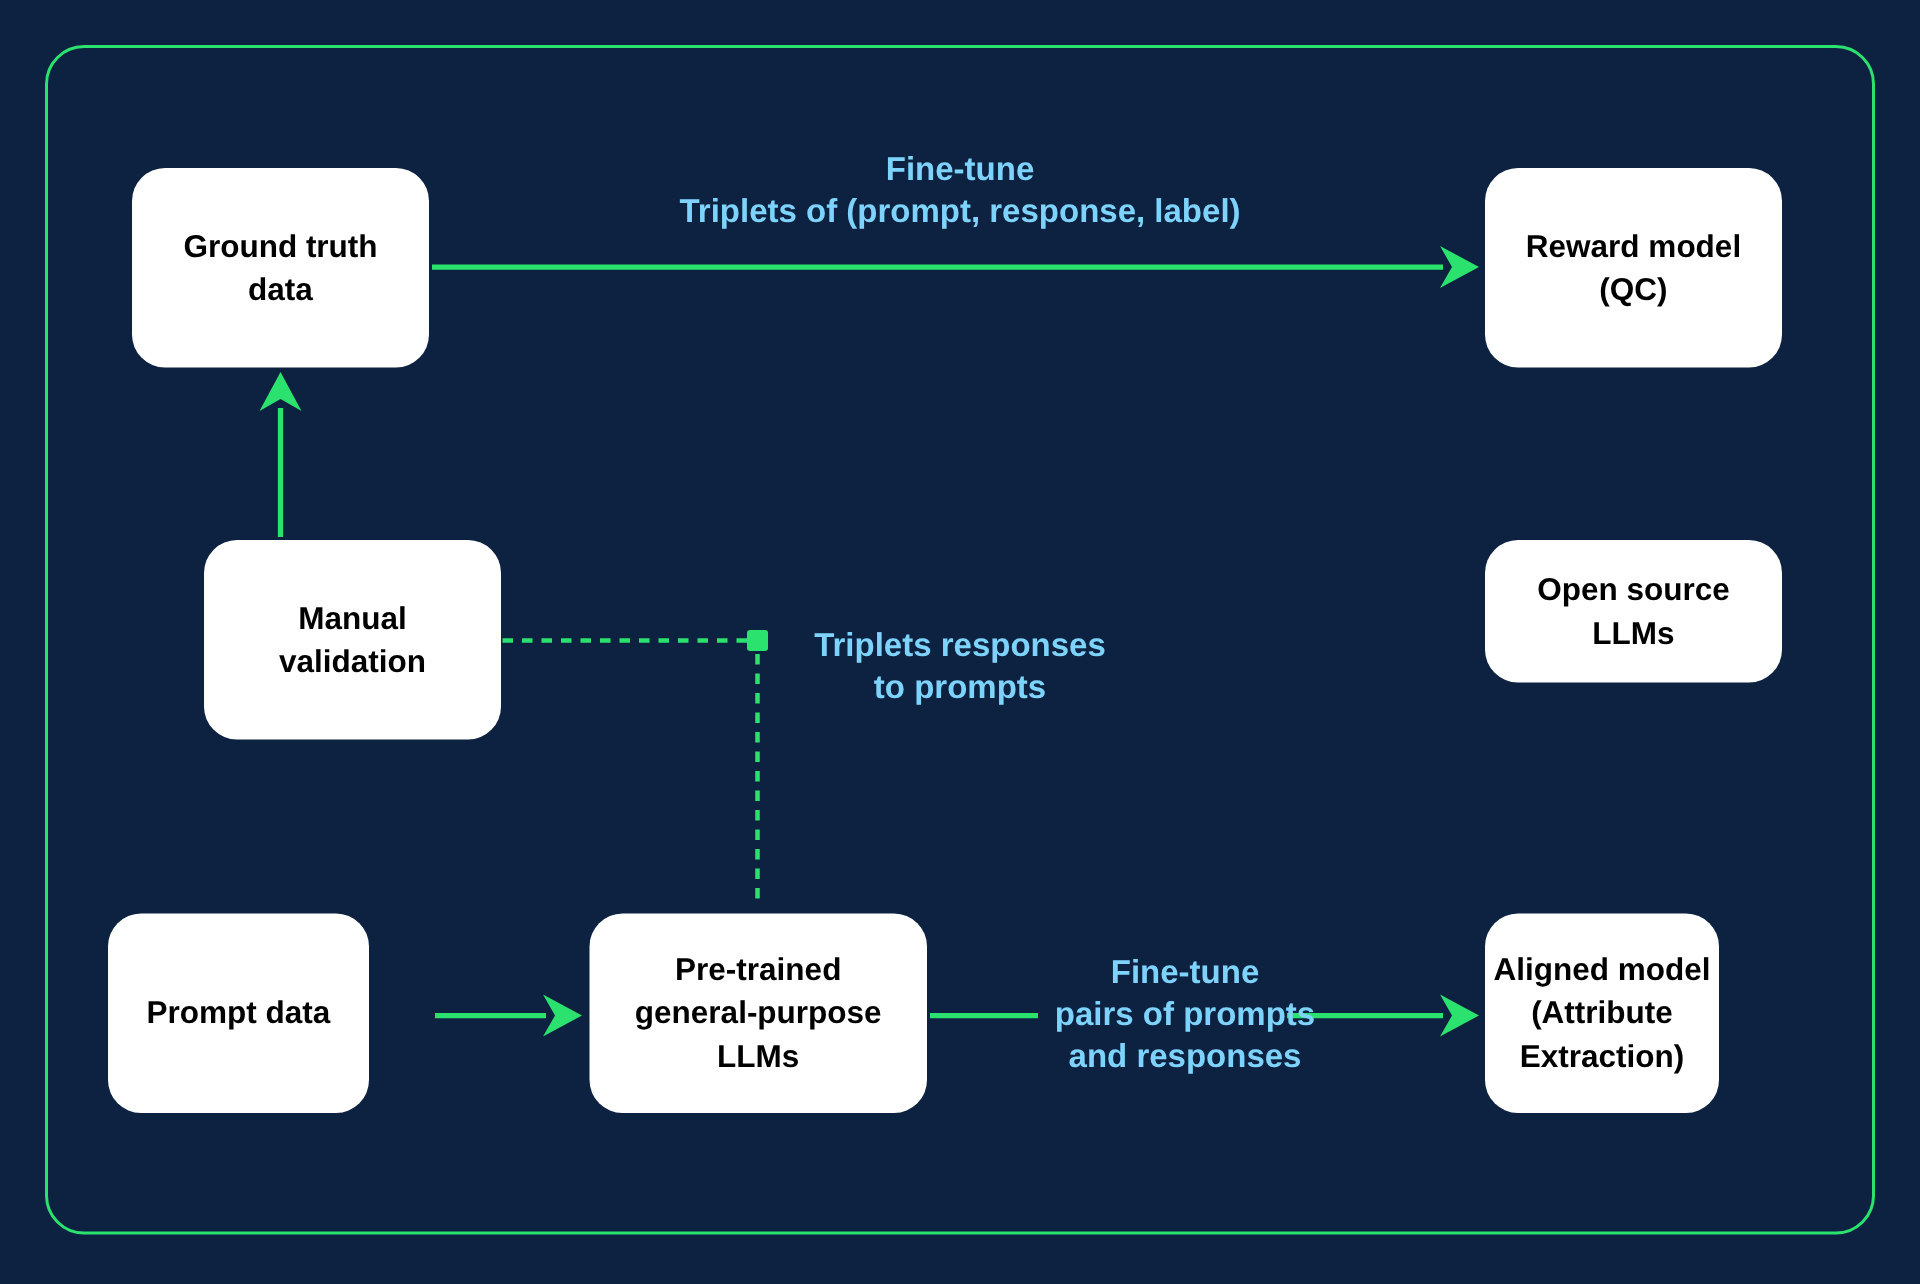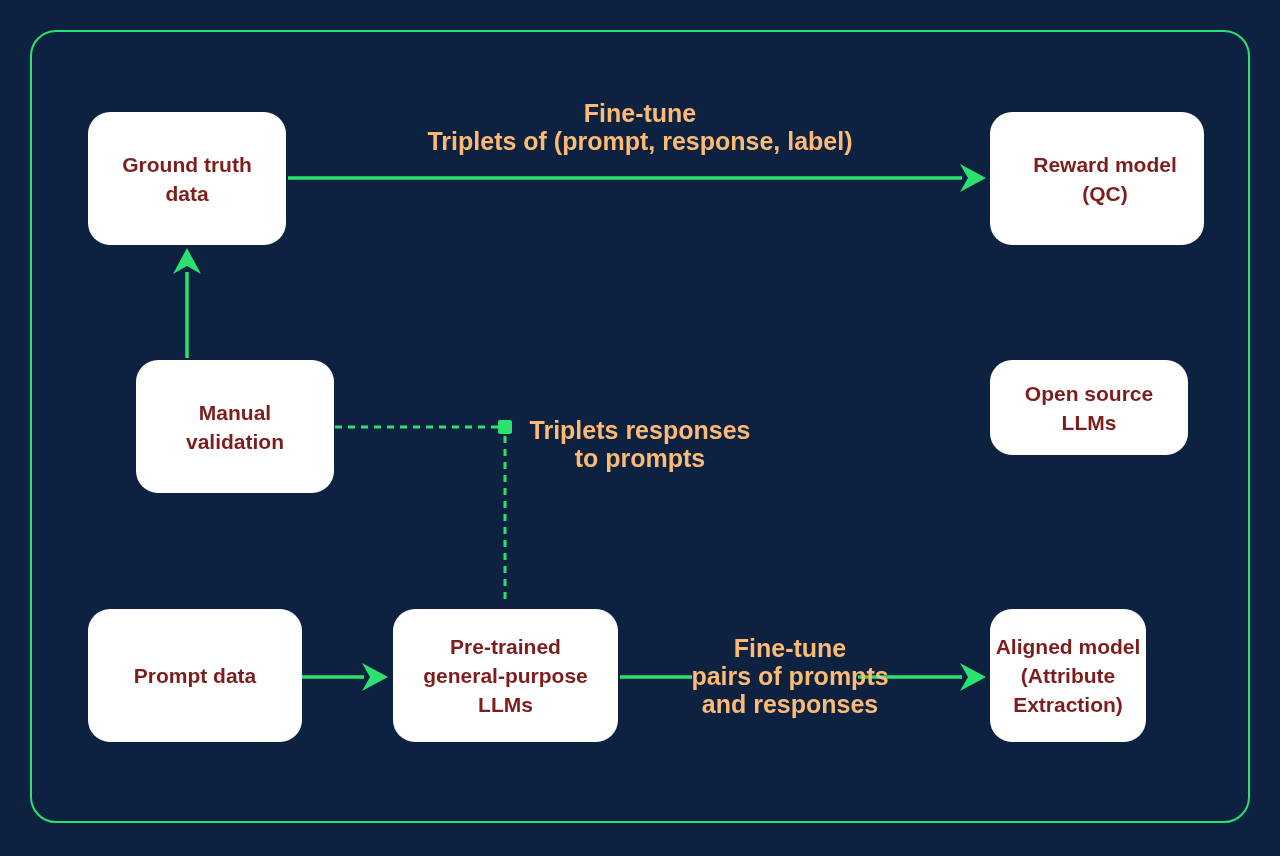--- a/index.html
+++ b/index.html
@@ -33,38 +33,38 @@
     height: 856px;
   }
   .node {
     position: absolute;
     background: #ffffff;
     border-radius: 22px;
     display: flex;
     align-items: center;
     justify-content: center;
     text-align: center;
-    color: #7f1d1d;
+    color: #000000;
     font-weight: bold;
     font-size: 21px;
     line-height: 29px;
     white-space: pre-line;
   }
   .n-ground     { left: 88px;  top: 112px; width: 198px; height: 133px; }
-  .n-reward     { left: 990px; top: 112px; width: 198px; height: 133px; padding-left: 16px; }
+  .n-reward     { left: 990px; top: 112px; width: 198px; height: 133px; }
   .n-manual     { left: 88px;  top: 360px; width: 198px; height: 133px; margin-left: 48px; }
   .n-opensource { left: 990px; top: 360px; width: 198px; height: 95px; }
-  .n-prompt     { left: 88px;  top: 609px; width: 214px; height: 133px; }
+  .n-prompt     { left: 72px;  top: 609px; width: 174px; height: 133px; }
   .n-pretrained { left: 393px; top: 609px; width: 225px; height: 133px; }
   .n-aligned    { left: 990px; top: 609px; width: 156px; height: 133px; }
   .edge-label {
     position: absolute;
-    color: #fdba74;
+    color: #7dd3fc;
     font-weight: bold;
-    font-size: 25px;
+    font-size: 22px;
     line-height: 28px;
     text-align: center;
     white-space: pre-line;
   }
   .l-triplets { left: 340px; top: 99px;  width: 600px; }
   .l-sampling { left: 510px; top: 416px; width: 260px; }
   .l-pairs    { left: 683px; top: 634px; width: 214px; }
 </style>
 </head>
 <body>

